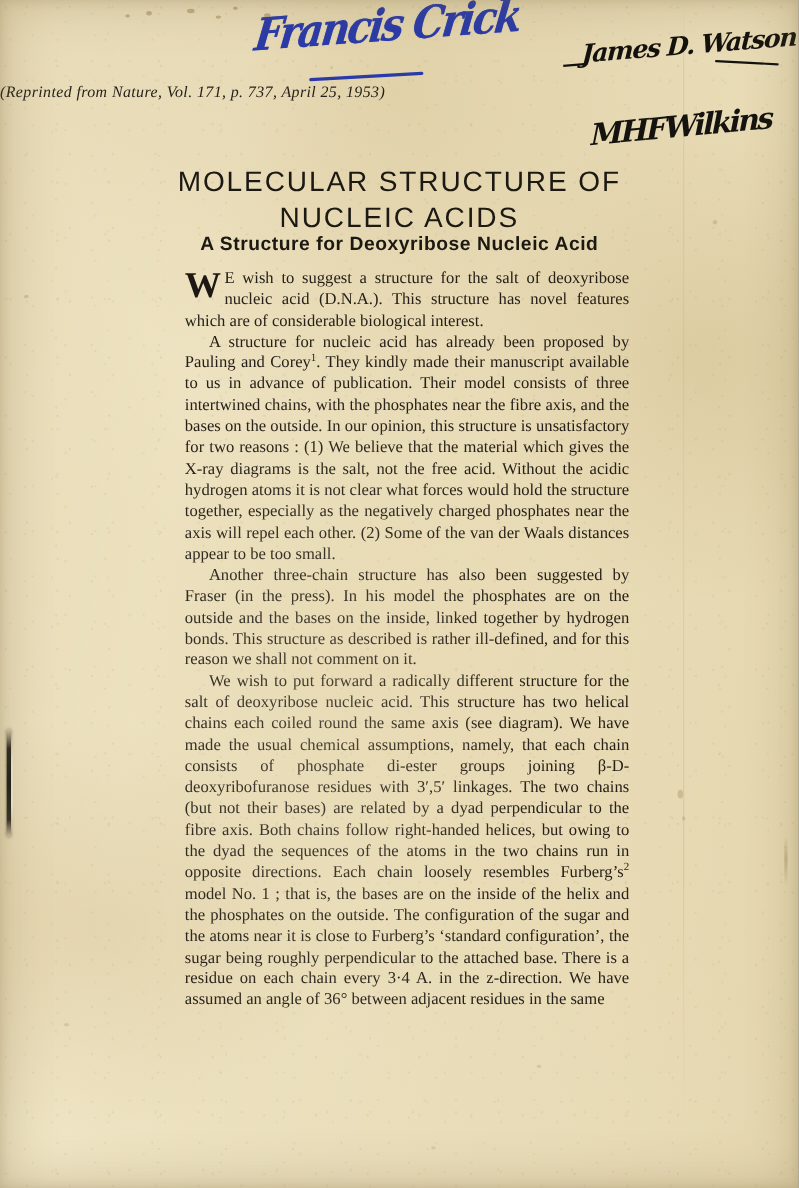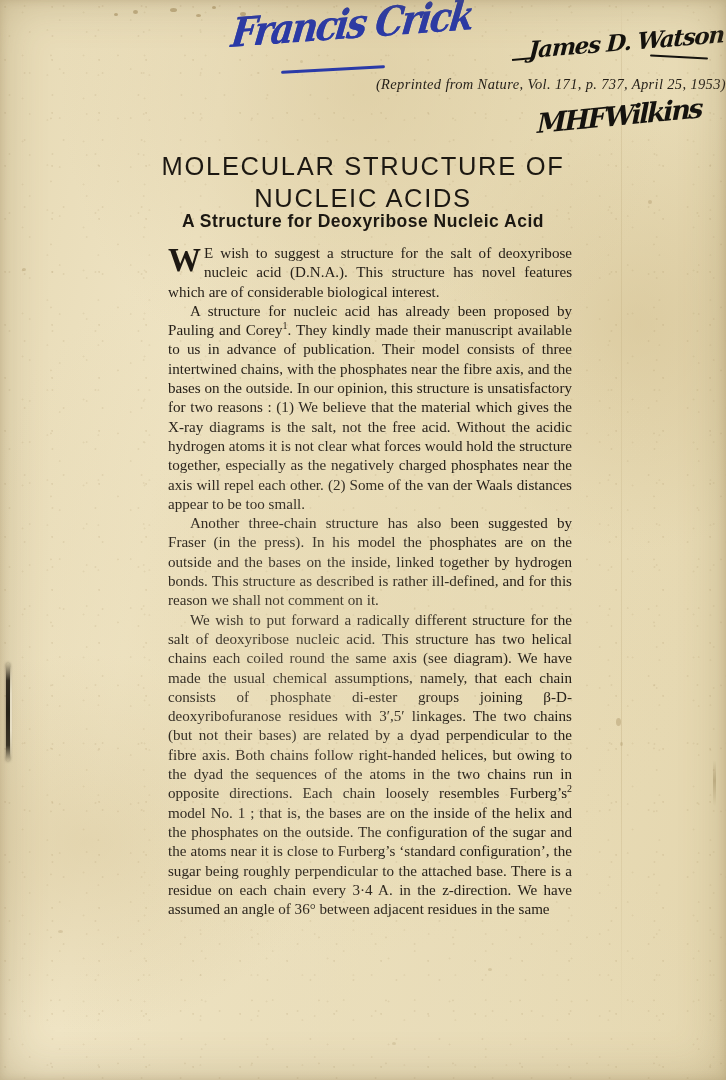--- a/index.html
+++ b/index.html
@@ -172,21 +172,21 @@
     transform-origin: left bottom;
     letter-spacing: -2.4px;
   }
 
   
   .reprint-line {
     position: absolute;
     left: 0;
     right: 0;
     top: 76px;
-    text-align: right;
+    text-align: left;
     font-size: 14.5px;
     font-style: italic;
     color: #241f18;
     letter-spacing: 0.35px;
   }
 
   .title {
     position: absolute;
     left: 0;
     right: 0;

